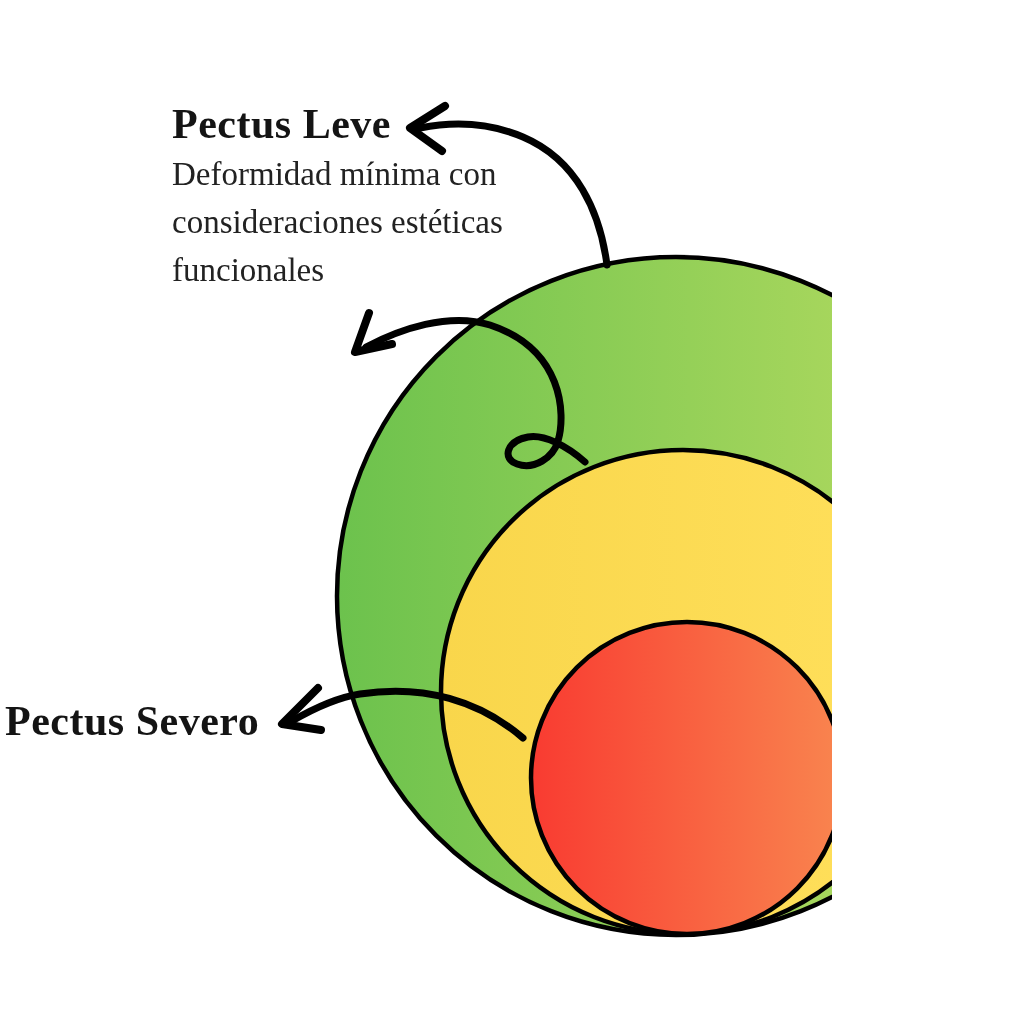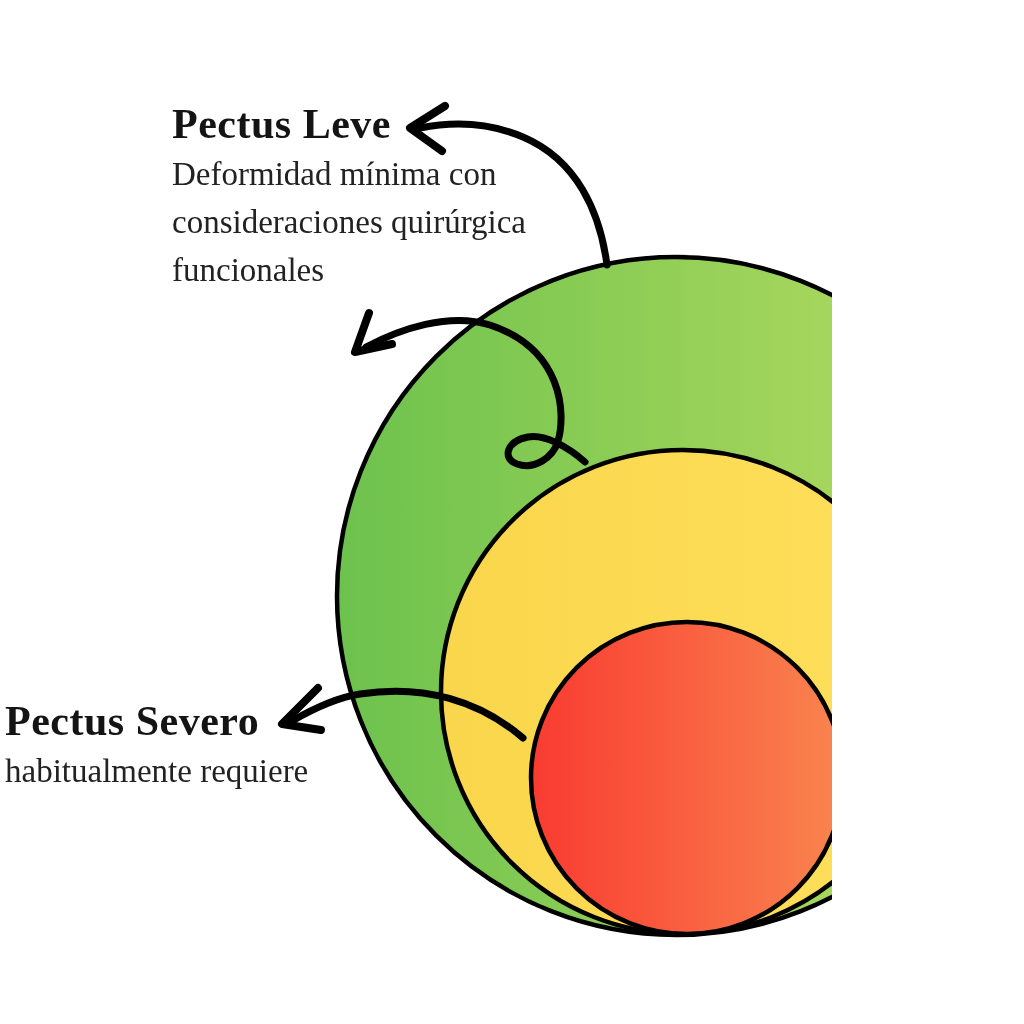--- a/index.html
+++ b/index.html
@@ -71,26 +71,25 @@
 
       <path stroke-width="7" d="M 523 738 C 480 701, 424 684, 360 694 C 334 698, 311 710, 292 721"></path>
       <path stroke-width="8" d="M 318 688 L 282 724 L 321 730"></path>
     </g>
   </svg>
 
   <div class="label-block lbl-leve">
     <div class="label-title">Pectus Leve</div>
     <div class="label-desc">
       <div>Deformidad mínima con</div>
-      <div>consideraciones quirúrgica</div>
+      <div>consideraciones estéticas</div>
       <div>funcionales</div>
     </div>
   </div>
 
 
   <div class="label-block lbl-severo">
     <div class="label-title">Pectus Severo</div>
     <div class="label-desc">
-      <div>habitualmente requiere</div>
     </div>
   </div>
 
 </div>
 
 </body></html>

